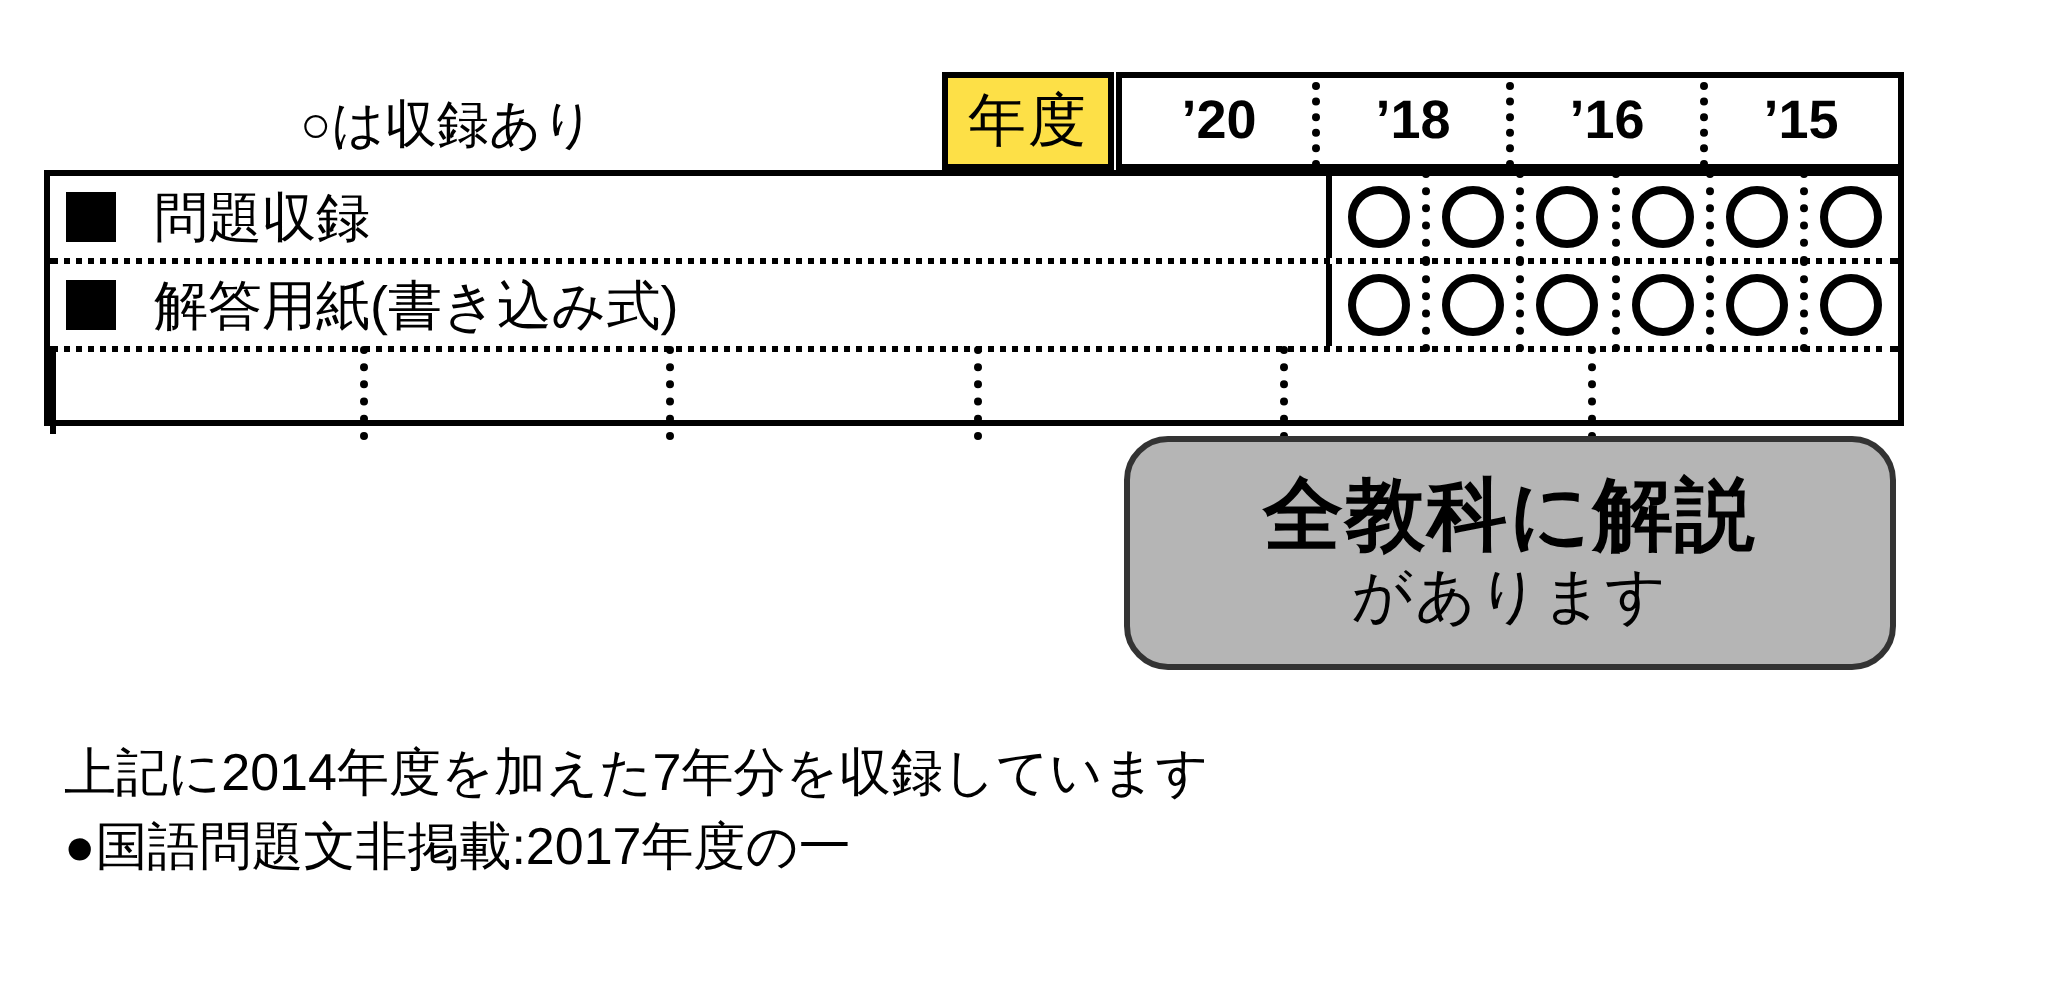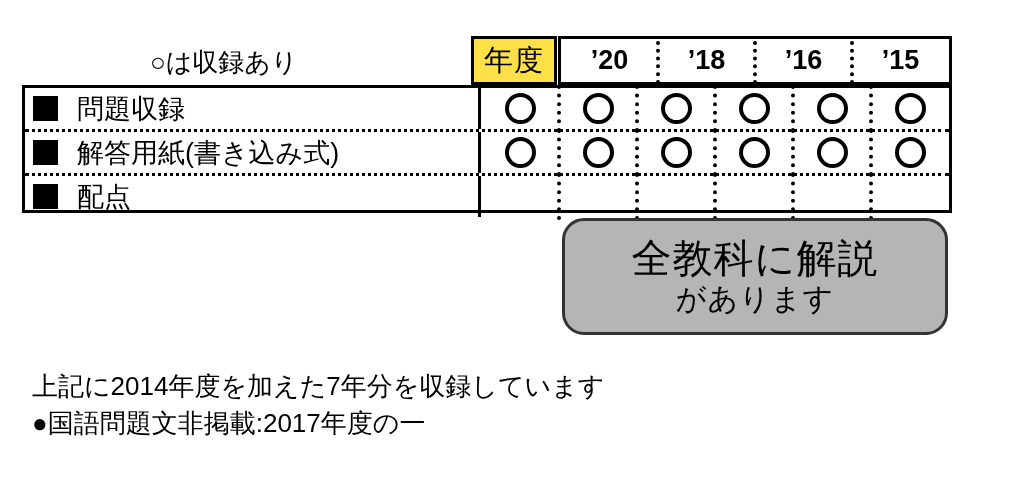--- a/index.html
+++ b/index.html
@@ -91,21 +91,21 @@
     position: relative;
     height: 41px;
     display: flex;
     align-items: center;
   }
   .body-row + .body-row {
     border-top: 3px dotted #000;
     justify-content: center;
   }
   .row-label {
-    width: 453px;
+    width: 638px;
     display: flex;
     align-items: center;
     box-sizing: border-box;
     padding-left: 8px;
     flex: 0 0 auto;
   }
   .bullet-square {
     width: 25px;
     height: 25px;
     background: #000;
@@ -159,21 +159,21 @@
     border: 3px solid #333333;
     border-radius: 22px;
     box-sizing: border-box;
     display: flex;
     flex-direction: column;
     align-items: center;
     justify-content: center;
   }
   #callout-line1 {
     font-size: 40px;
-    font-weight: normal;
+    font-weight: bold;
     letter-spacing: 1px;
     line-height: 1.08;
   }
   #callout-line2 {
     font-size: 30px;
     letter-spacing: 1px;
     line-height: 1.15;
     margin-top: 2px;
   }
 
@@ -256,24 +256,20 @@
       <div class="data-cell">
           <span class="circle-mark"></span>
         </div>
       <div class="data-cell">
           <span class="circle-mark"></span>
         </div>
     </div>
   </div>
 
   <div class="body-row">
-    <div class="row-label">
-      <span class="bullet-square"></span>
-      <span class="row-label-text">配点</span>
-    </div>
     <div class="row-cells">
       <div class="data-cell"></div>
       <div class="data-cell"></div>
       <div class="data-cell"></div>
       <div class="data-cell"></div>
       <div class="data-cell"></div>
       <div class="data-cell"></div>
     </div>
   </div>
 

